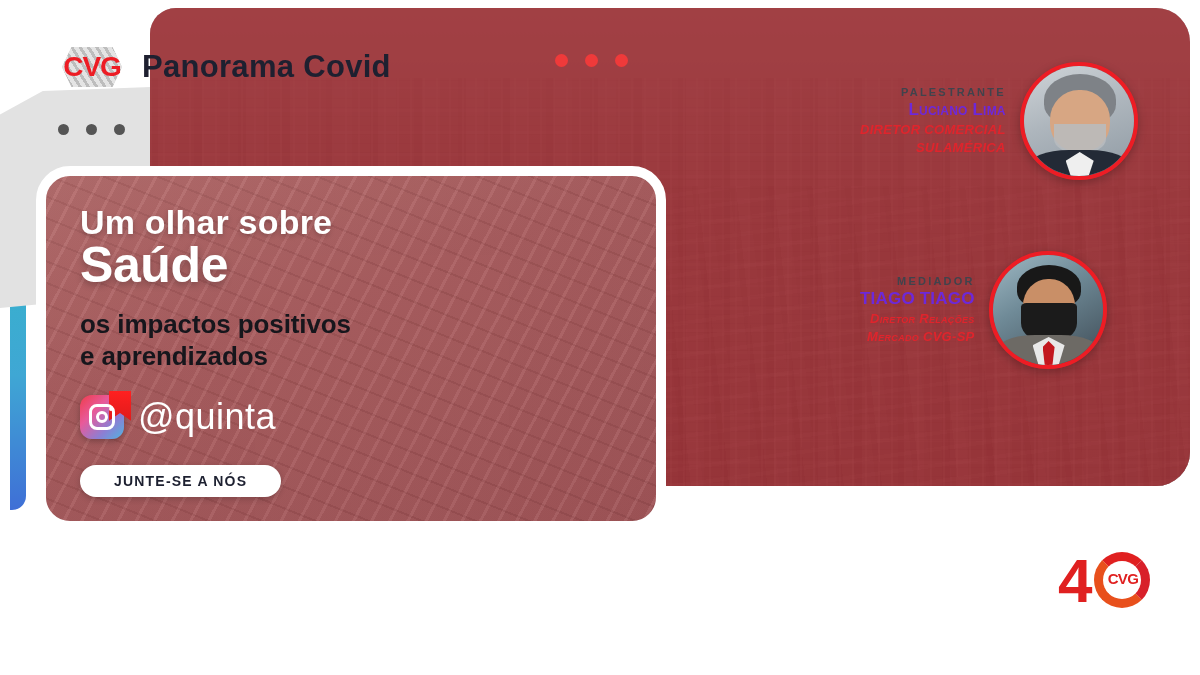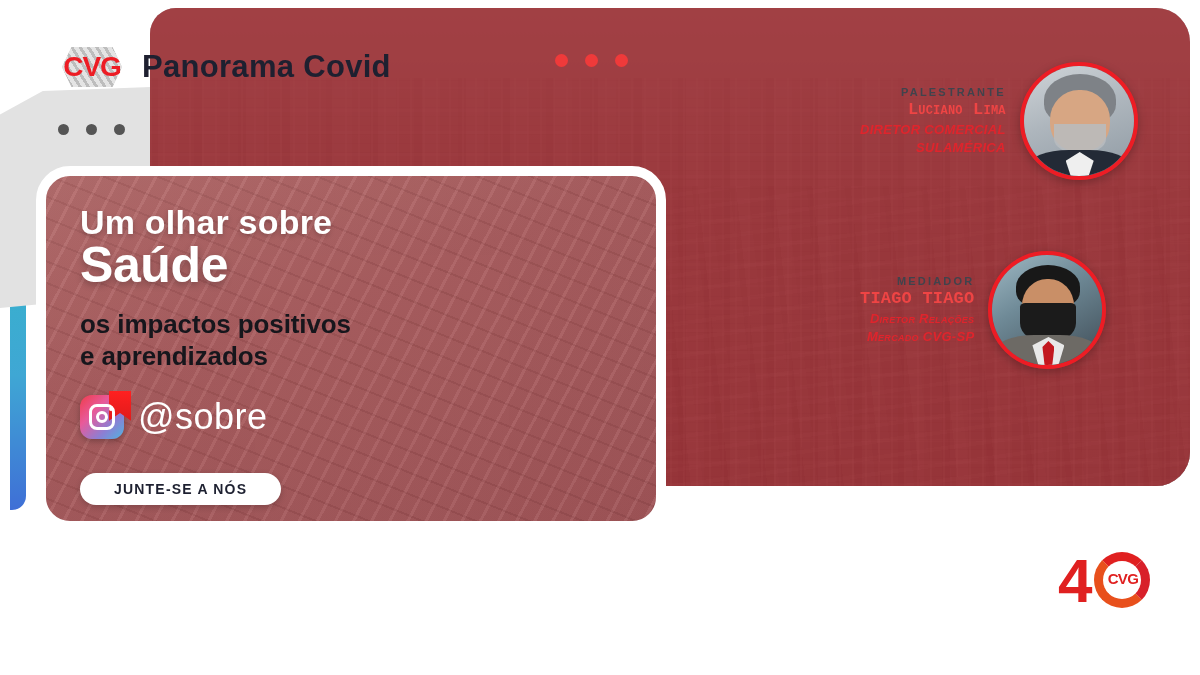--- a/index.html
+++ b/index.html
@@ -150,21 +150,21 @@
     position:absolute; left:16px; top:16px; width:12px;height:12px;
     border:3px solid #fff; border-radius:50%; box-sizing:border-box;
   }
   .ig-badge .dt{
     position:absolute; left:29px; top:12px; width:4px;height:4px;
     background:#fff;border-radius:50%;
   }
   .ig-handle{ font-size:36px; font-weight:500; color:#ffffff; letter-spacing:.5px; }
 
   .join-pill{
-    margin-top:34px; display:inline-block;
+    margin-top:26px; display:inline-block;
     background:#ffffff; color:#1d2030;
     font-size:14px; font-weight:700; letter-spacing:1.2px;
     padding:8px 34px; border-radius:20px;
     box-shadow:0 2px 6px rgba(0,0,0,.2);
   }
 
   
   .brand{
     position:absolute; left:60px; top:46px; display:flex; align-items:center; gap:18px; z-index:9;
   }
@@ -193,22 +193,22 @@
   
   .speaker{
     position:absolute; z-index:8; display:flex; align-items:center; gap:14px;
   }
   .spk-text{ text-align:right; }
   .spk-role{
     font-size:11px; font-weight:700; color:#41434c; letter-spacing:2.2px;
     margin-bottom:3px;
   }
   .spk-name{
-    font-size:17px; font-weight:800; color:#ef4444; letter-spacing:.2px;
-    font-variant:small-caps; line-height:1.1;font-family:Liberation Mono, monospace;
+    font-size:17px; font-weight:800; color:#6d28d9; letter-spacing:.2px;
+    font-variant:small-caps; line-height:1.1;
   }
   .spk-org{
     font-size:13px; font-weight:800; color:#e0242c; font-style:italic;
     letter-spacing:.3px; line-height:1.25; margin-top:2px;
     font-variant:small-caps;
   }
   .avatar{
     width:118px;height:118px;border-radius:50%;
     border:4px solid #ee1c24; box-sizing:border-box;
     overflow:hidden; position:relative;
@@ -316,21 +316,21 @@
         <div>e aprendizados</div>
       </div>
 
       <div class="ig-row">
         <div class="ig-badge">
           <div class="flag"></div>
           <div class="sq"></div>
           <div class="ci"></div>
           <div class="dt"></div>
         </div>
-        <div class="ig-handle">@sobre</div>
+        <div class="ig-handle">@quinta</div>
       </div>
 
       <div class="join-pill">JUNTE-SE A NÓS</div>
     </div>
   </div>
 
   <div class="speaker" style="left:860px; top:62px;">
     <div class="spk-text">
       <div class="spk-role">PALESTRANTE</div>
       <div class="spk-name">Luciano Lima</div>

